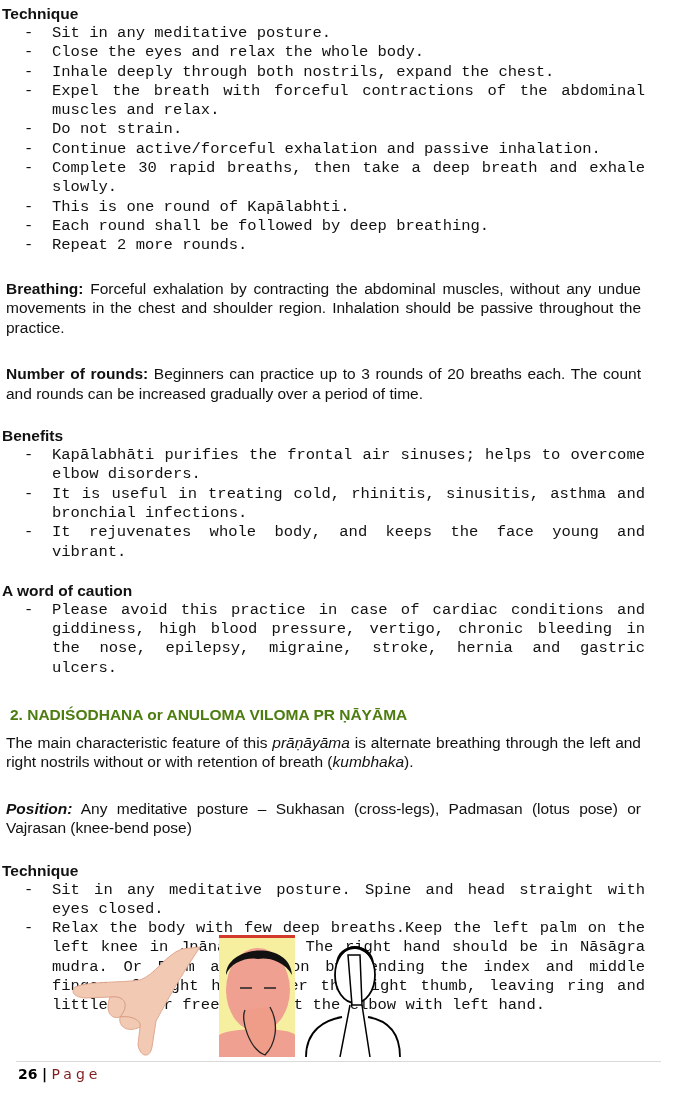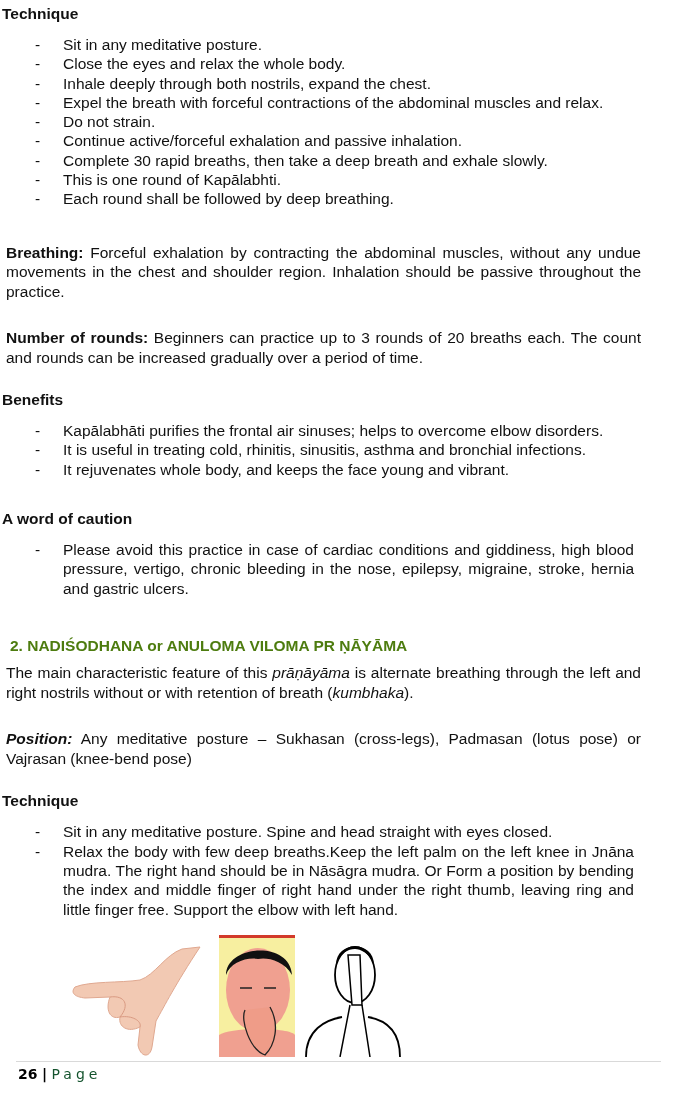--- a/index.html
+++ b/index.html
@@ -1,46 +1,47 @@
 <!DOCTYPE html>
 <html><head>
 <meta charset="utf-8">
 <style>
   html, body { margin:0; padding:0; background:#ffffff; }
   body { width:700px; height:1105px; position:relative; overflow:hidden;
          font-family:"Liberation Sans", sans-serif; color:#111; font-size:15.5px; }
   .page { position:absolute; left:2px; top:4px; width:643px; }
   .h { font-weight:bold; margin:0; line-height:20px; }
-  ul.dash { list-style:none; margin:11px; padding:0 0 0 50px; }
+  ul.dash { list-style:none; margin:0; padding:0 0 0 50px;font-family:Liberation Mono, monospace; }
   ul.dash li { position:relative; line-height:19.3px; text-align:justify; }
   ul.dash li::before { content:"-"; position:absolute; left:-28px; top:0; }
   p { margin:4px; line-height:19.5px; text-align:justify; }
   .gap { height:19px; }
   .blue { color:#4d7c0f; font-weight:bold; line-height:19.5px; margin:8px; }
   .figs { position:absolute; left:70px; top:935px; height:122px; width:360px; }
   .footer-line { position:absolute; left:16px; top:1061px; width:645px; height:1px; background:#d9d9d9; }
   .footer { position:absolute; left:18px; top:1066px; font-size:14px; font-family:"DejaVu Sans", sans-serif; }
   .footer .num { font-weight:bold; color:#000; }
-  .footer .lbl { color:#14532d; letter-spacing:4px;text-align:right; }
+  .footer .lbl { color:#7f1d1d; letter-spacing:4px;text-align:right; }
 </style>
 </head>
 <body>
 
 <div class="page">
   <p class="h">Technique</p>
   <ul class="dash">
     <li>Sit in any meditative posture.</li>
     <li>Close the eyes and relax the whole body.</li>
     <li>Inhale deeply through both nostrils, expand the chest.</li>
     <li>Expel the breath with forceful contractions of the abdominal muscles and relax.</li>
     <li>Do not strain.</li>
     <li>Continue active/forceful exhalation and passive inhalation.</li>
     <li>Complete 30 rapid breaths, then take a deep breath and exhale slowly.</li>
     <li>This is one round of Kapālabhti.</li>
     <li>Each round shall be followed by deep breathing.</li>
+    <li>Repeat 2 more rounds.</li>
   </ul>
   <div class="gap"></div>
   <p><b>Breathing:</b><span> Forceful exhalation by contracting the abdominal muscles, without any undue movements in the chest and shoulder region. Inhalation should be passive throughout the practice.</span></p>
   <div class="gap"></div>
   <p><b>Number of rounds:</b><span> Beginners can practice up to 3 rounds of 20 breaths each. The count and rounds can be increased gradually over a period of time.</span></p>
   <div class="gap"></div>
   <p class="h">Benefits</p>
   <ul class="dash">
     <li>Kapālabhāti purifies the frontal air sinuses; helps to overcome elbow disorders.</li>
     <li>It is useful in treating cold, rhinitis, sinusitis, asthma and bronchial infections.</li>

